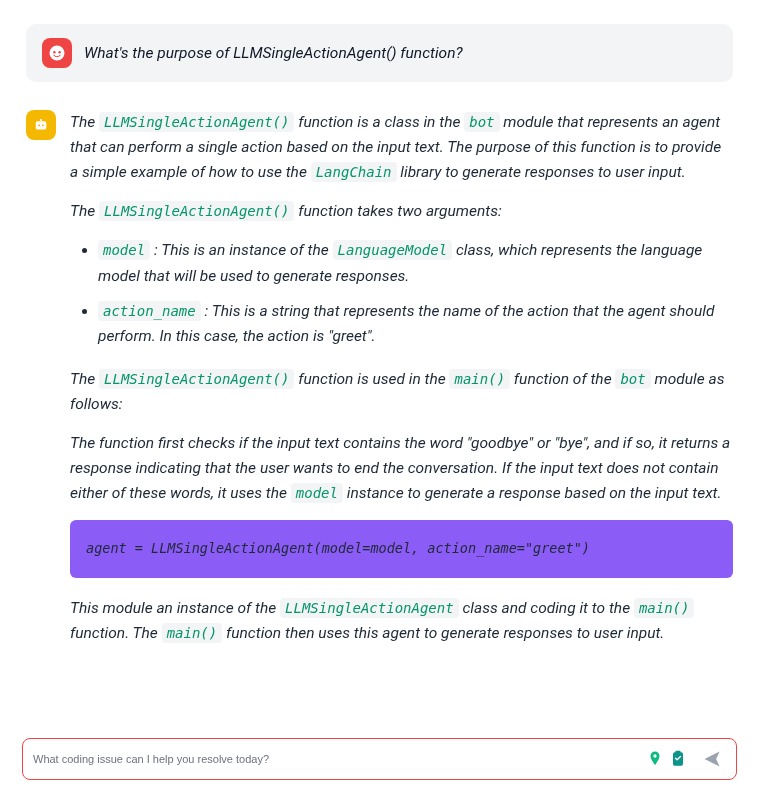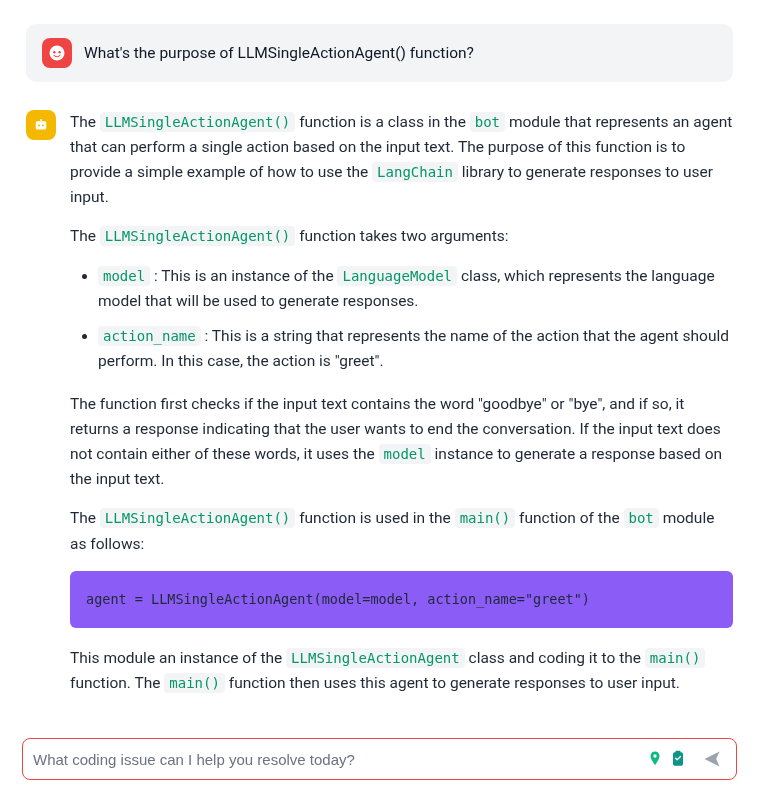--- a/index.html
+++ b/index.html
@@ -6,20 +6,21 @@
   body {
     font-family: -apple-system, BlinkMacSystemFont, "Segoe UI", Roboto, Helvetica, Arial, sans-serif;
     background: #ffffff;
     width: 759px;
     height: 794px;
     position: relative;
     color: #1f2937;
   }
   .container {
     padding: 24px 26px 0 26px;
+    font-style: italic;
   }
   .user-message {
     background: #f3f4f6;
     border-radius: 10px;
     padding: 14px 16px;
     display: flex;
     align-items: center;
     gap: 12px;
     margin-bottom: 28px;
   }
@@ -99,21 +100,21 @@
     height: 42px;
     display: flex;
     align-items: center;
     padding: 0 10px;
     background: #fff;
   }
   .input-bar input {
     flex: 1;
     border: none;
     outline: none;
-    font-size: 15px;
+    font-size: 11px;
     color: #6b7280;
     background: transparent;
   }
   .input-bar input::placeholder { color: #6b7280; }
   .input-icons {
     display: flex;
     align-items: center;
     gap: 4px;
     margin-right: 10px;
   }
@@ -173,25 +174,25 @@
       <ul>
         <li>
           <code class="inline">model</code><span> : This is an instance of the </span><code class="inline">LanguageModel</code><span> class, which represents the language model that will be used to generate responses.</span>
         </li>
         <li>
           <code class="inline">action_name</code><span> : This is a string that represents the name of the action that the agent should perform. In this case, the action is "greet".</span>
         </li>
       </ul>
 
       <p>
+        <span>The </span><code class="inline">LLMSingleActionAgent()</code><span> function is used in the </span><code class="inline">main()</code><span> function of the </span><code class="inline">bot</code><span> module as follows:</span>
+      </p>
+
+      <p>
         <span>The function first checks if the input text contains the word "goodbye" or "bye", and if so, it returns a response indicating that the user wants to end the conversation. If the input text does not contain either of these words, it uses the </span><code class="inline">model</code><span> instance to generate a response based on the input text.</span>
-      </p>
-
-      <p>
-        <span>The </span><code class="inline">LLMSingleActionAgent()</code><span> function is used in the </span><code class="inline">main()</code><span> function of the </span><code class="inline">bot</code><span> module as follows:</span>
       </p>
 
       <pre class="code-block"><code>agent = LLMSingleActionAgent(model=model, action_name="greet")</code></pre>
 
       <p>
         <span>This module an instance of the </span><code class="inline">LLMSingleActionAgent</code><span> class and coding it to the </span><code class="inline">main()</code><span> function. The </span><code class="inline">main()</code><span> function then uses this agent to generate responses to user input.</span>
       </p>
 
     </div>
   </div>

